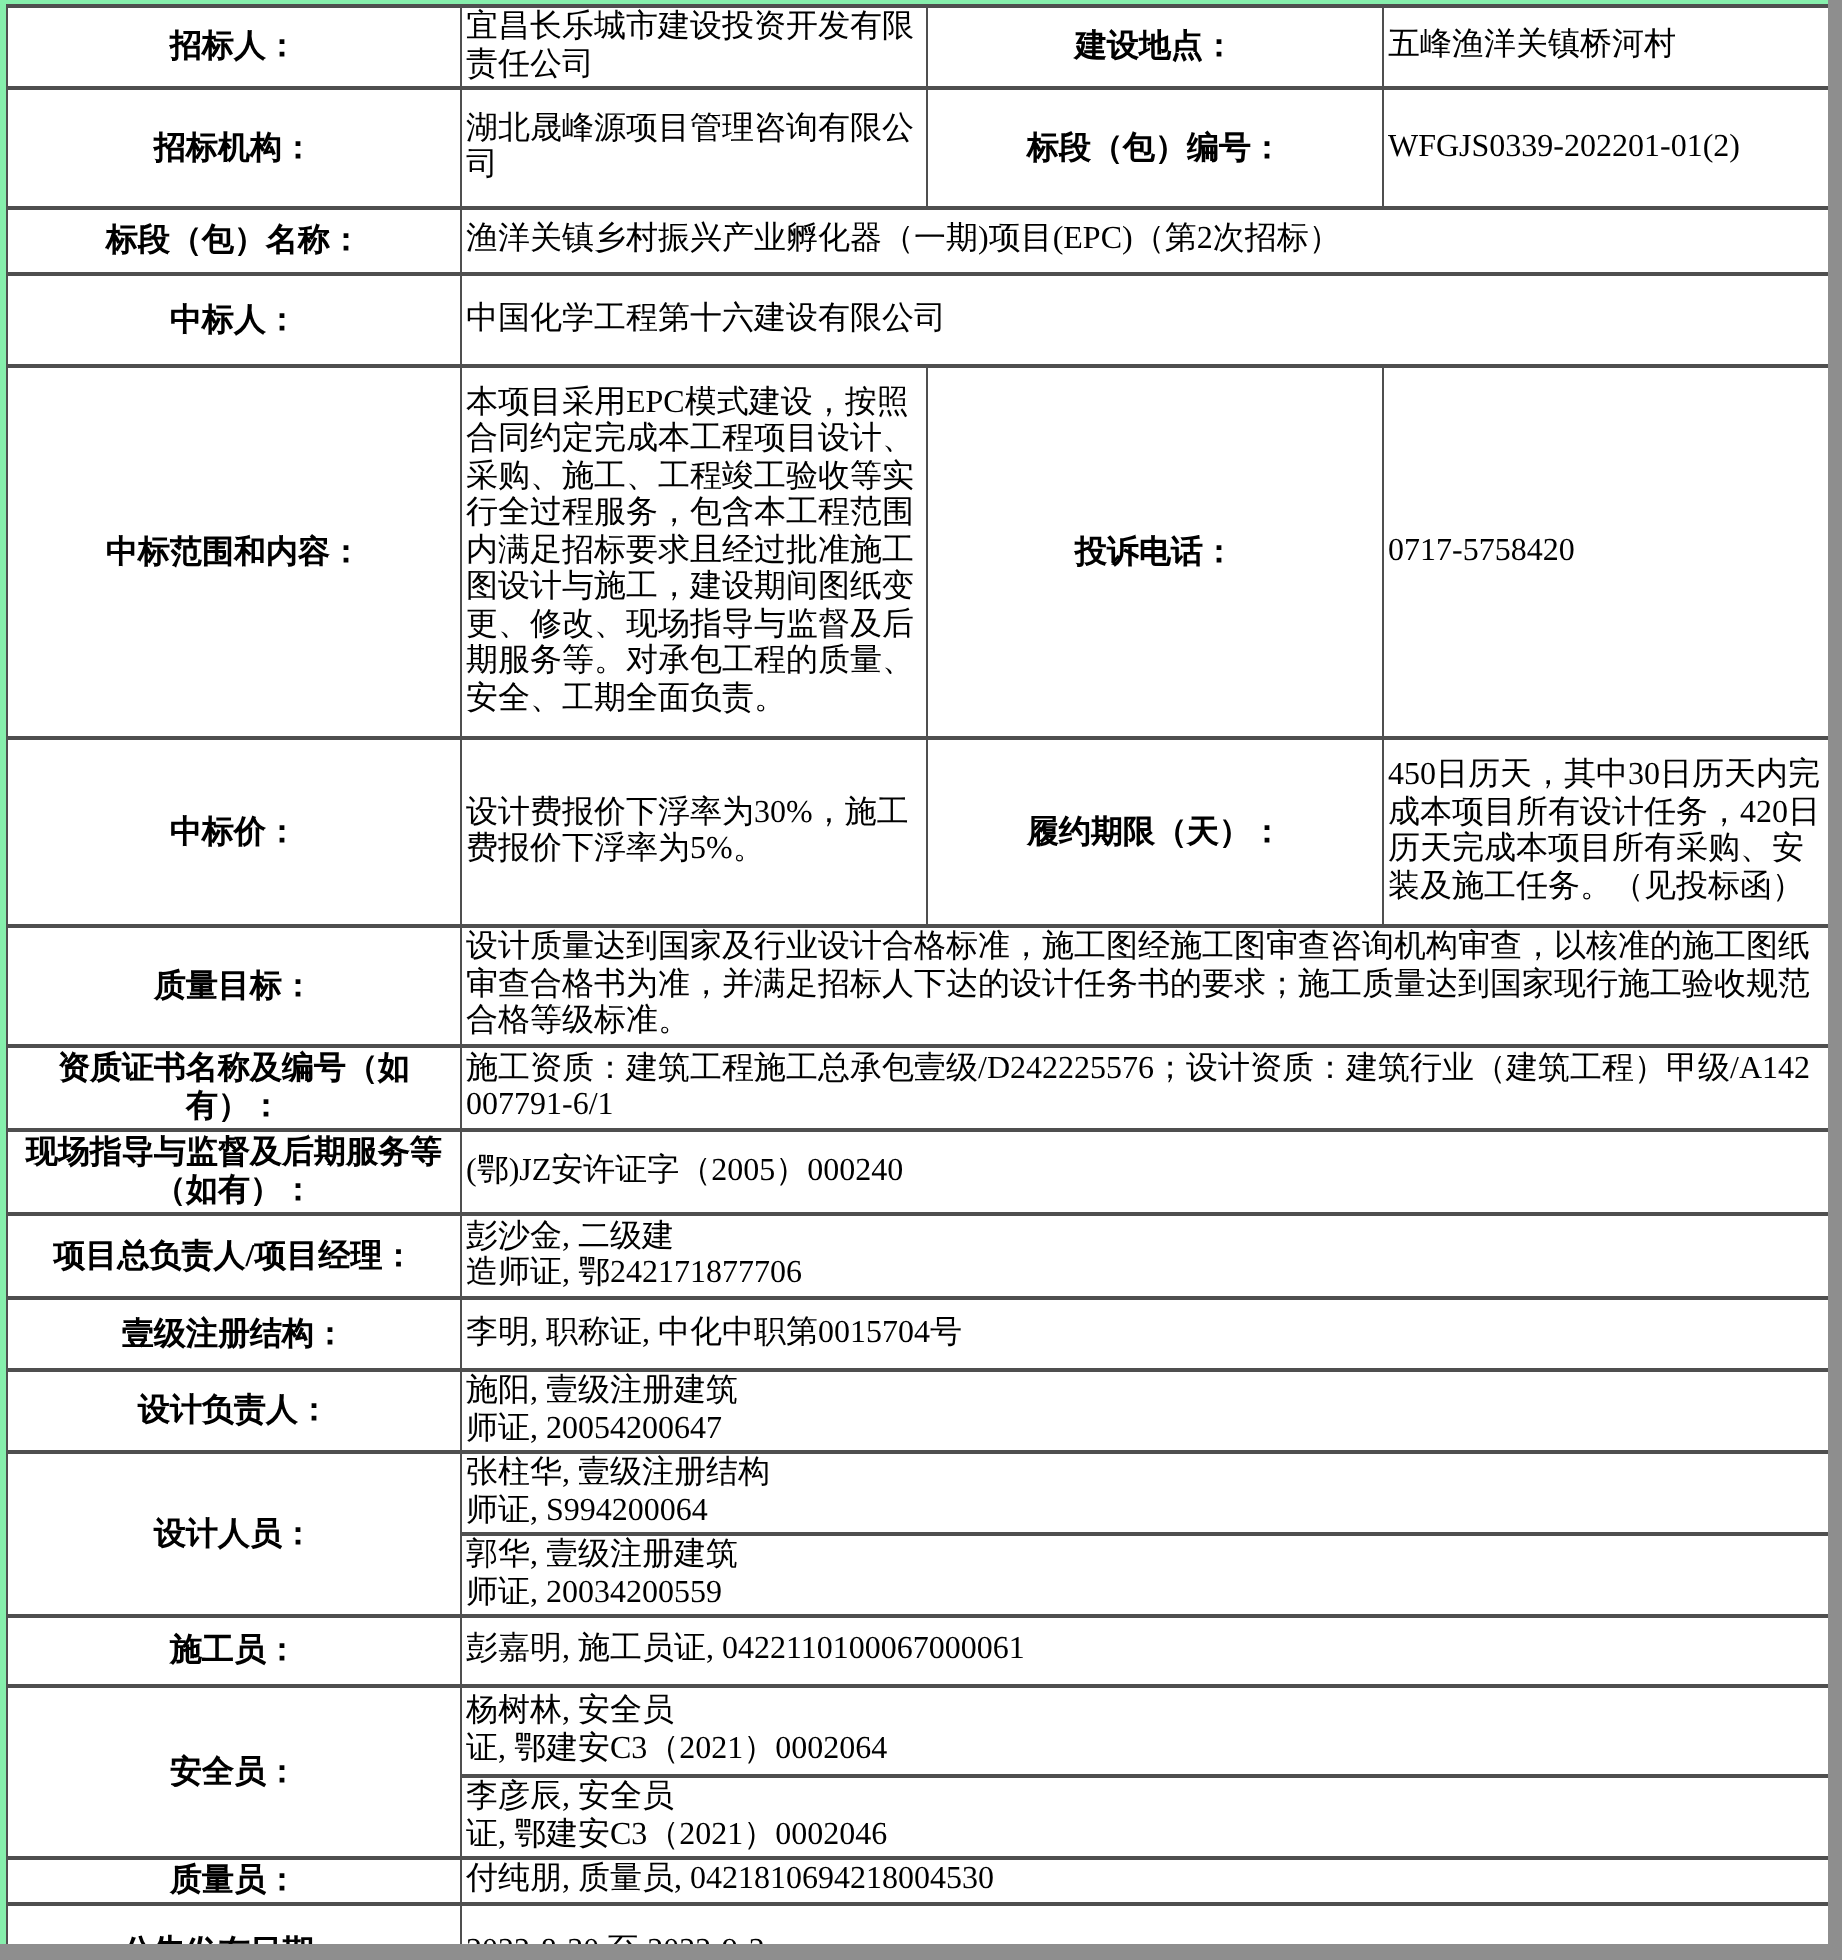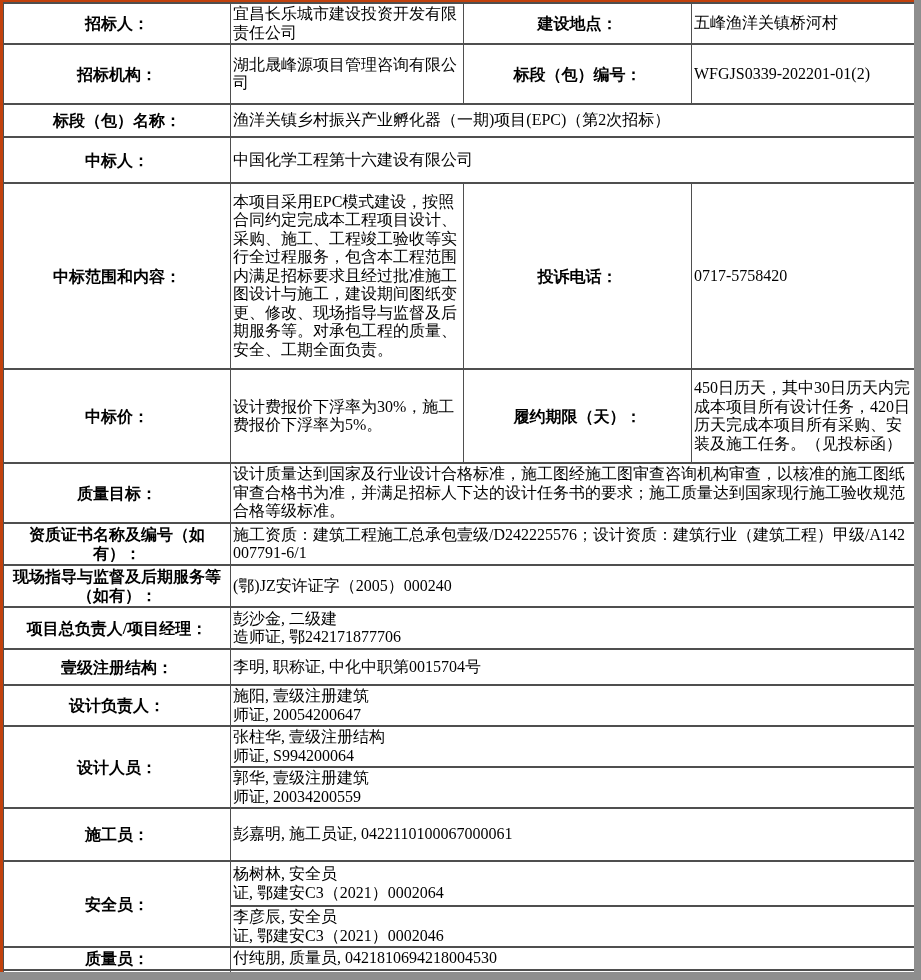--- a/index.html
+++ b/index.html
@@ -9,21 +9,21 @@
     height: 980px;
     background: #8e8e8e;
     font-family: "Liberation Serif", "DejaVu Serif", serif;
     color: #000000;
   }
   .page {
     position: absolute;
     left: 0; top: 0;
     width: 914px;
     height: 972px;
-    background: #c2410c;
+    background: #86efac;
     overflow: hidden;
   }
   table.award {
     position: absolute;
     left: 3px;
     top: 2px;
     width: 911px;
     border-collapse: collapse;
     table-layout: fixed;
     background: #ffffff;
@@ -122,21 +122,21 @@
       </tr>
       <tr style="height:40px">
         <td class="lbl" rowspan="2">设计人员：</td>
         <td class="val" colspan="3">张柱华, 壹级注册结构
 师证, S994200064</td>
       </tr>
       <tr style="height:38px">
         <td class="val" colspan="3">郭华, 壹级注册建筑
 师证, 20034200559</td>
       </tr>
-      <tr style="height:53px">
+      <tr style="height:35px">
         <td class="lbl">施工员：</td>
         <td class="val" colspan="3">彭嘉明, 施工员证, 0422110100067000061</td>
       </tr>
       <tr style="height:45px">
         <td class="lbl" rowspan="2">安全员：</td>
         <td class="val" colspan="3">杨树林, 安全员
 证, 鄂建安C3（2021）0002064</td>
       </tr>
       <tr style="height:39px">
         <td class="val" colspan="3">李彦辰, 安全员

